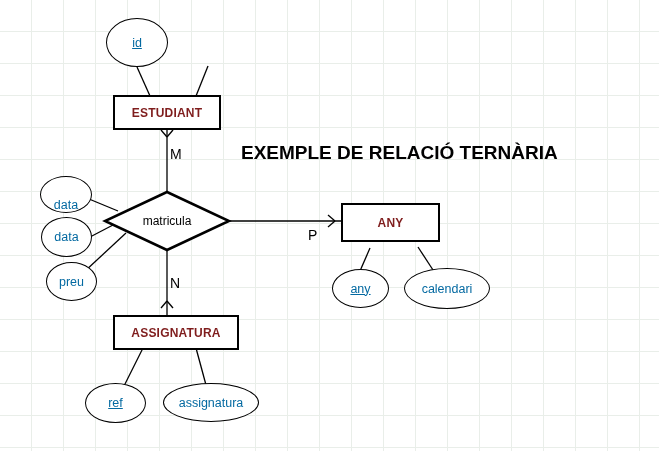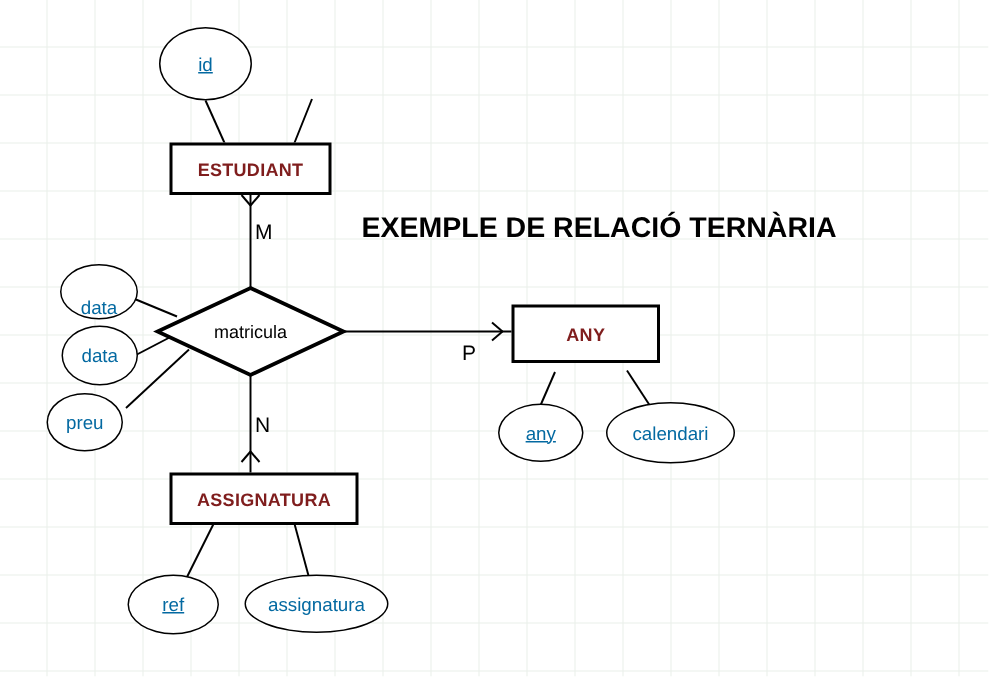--- a/index.html
+++ b/index.html
@@ -137,21 +137,21 @@
 
 
   <div class="node attr" style="left:40px; top:176px; width:52px; height:37px;align-items:flex-end;">
     <span>data</span>
   </div>
 
   <div class="node attr" style="left:41px; top:217px; width:51px; height:40px;">
     <span>data</span>
   </div>
 
-  <div class="node attr" style="left:31px; top:262px; width:51px; height:39px;">
+  <div class="node attr" style="left:46px; top:262px; width:51px; height:39px;">
     <span>preu</span>
   </div>
 
   <div class="node attr key" style="left:332px; top:269px; width:57px; height:39px;">
     <span>any</span>
   </div>
 
   <div class="node attr" style="left:404px; top:268px; width:86px; height:41px;text-align:center;">
     <span>calendari</span>
   </div>

